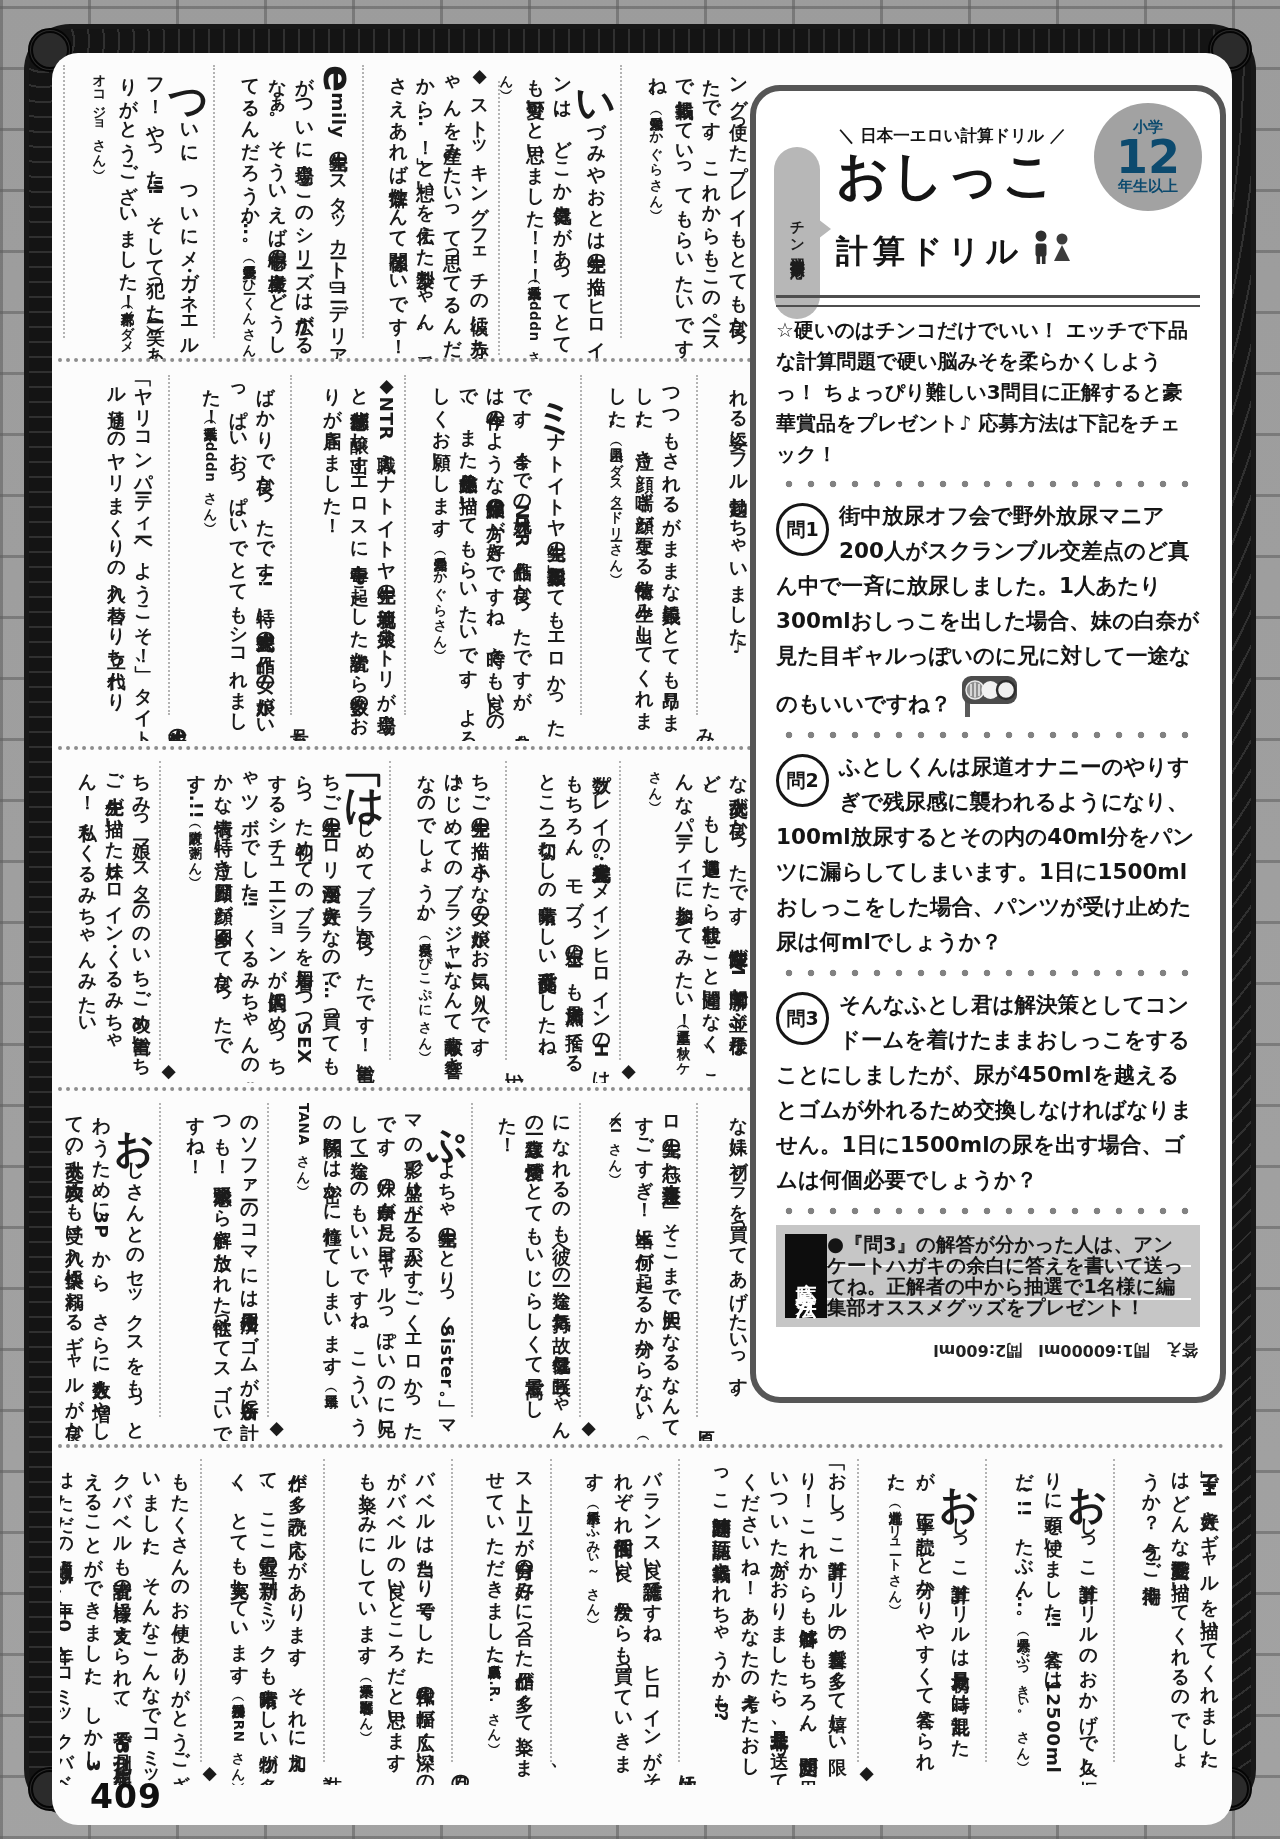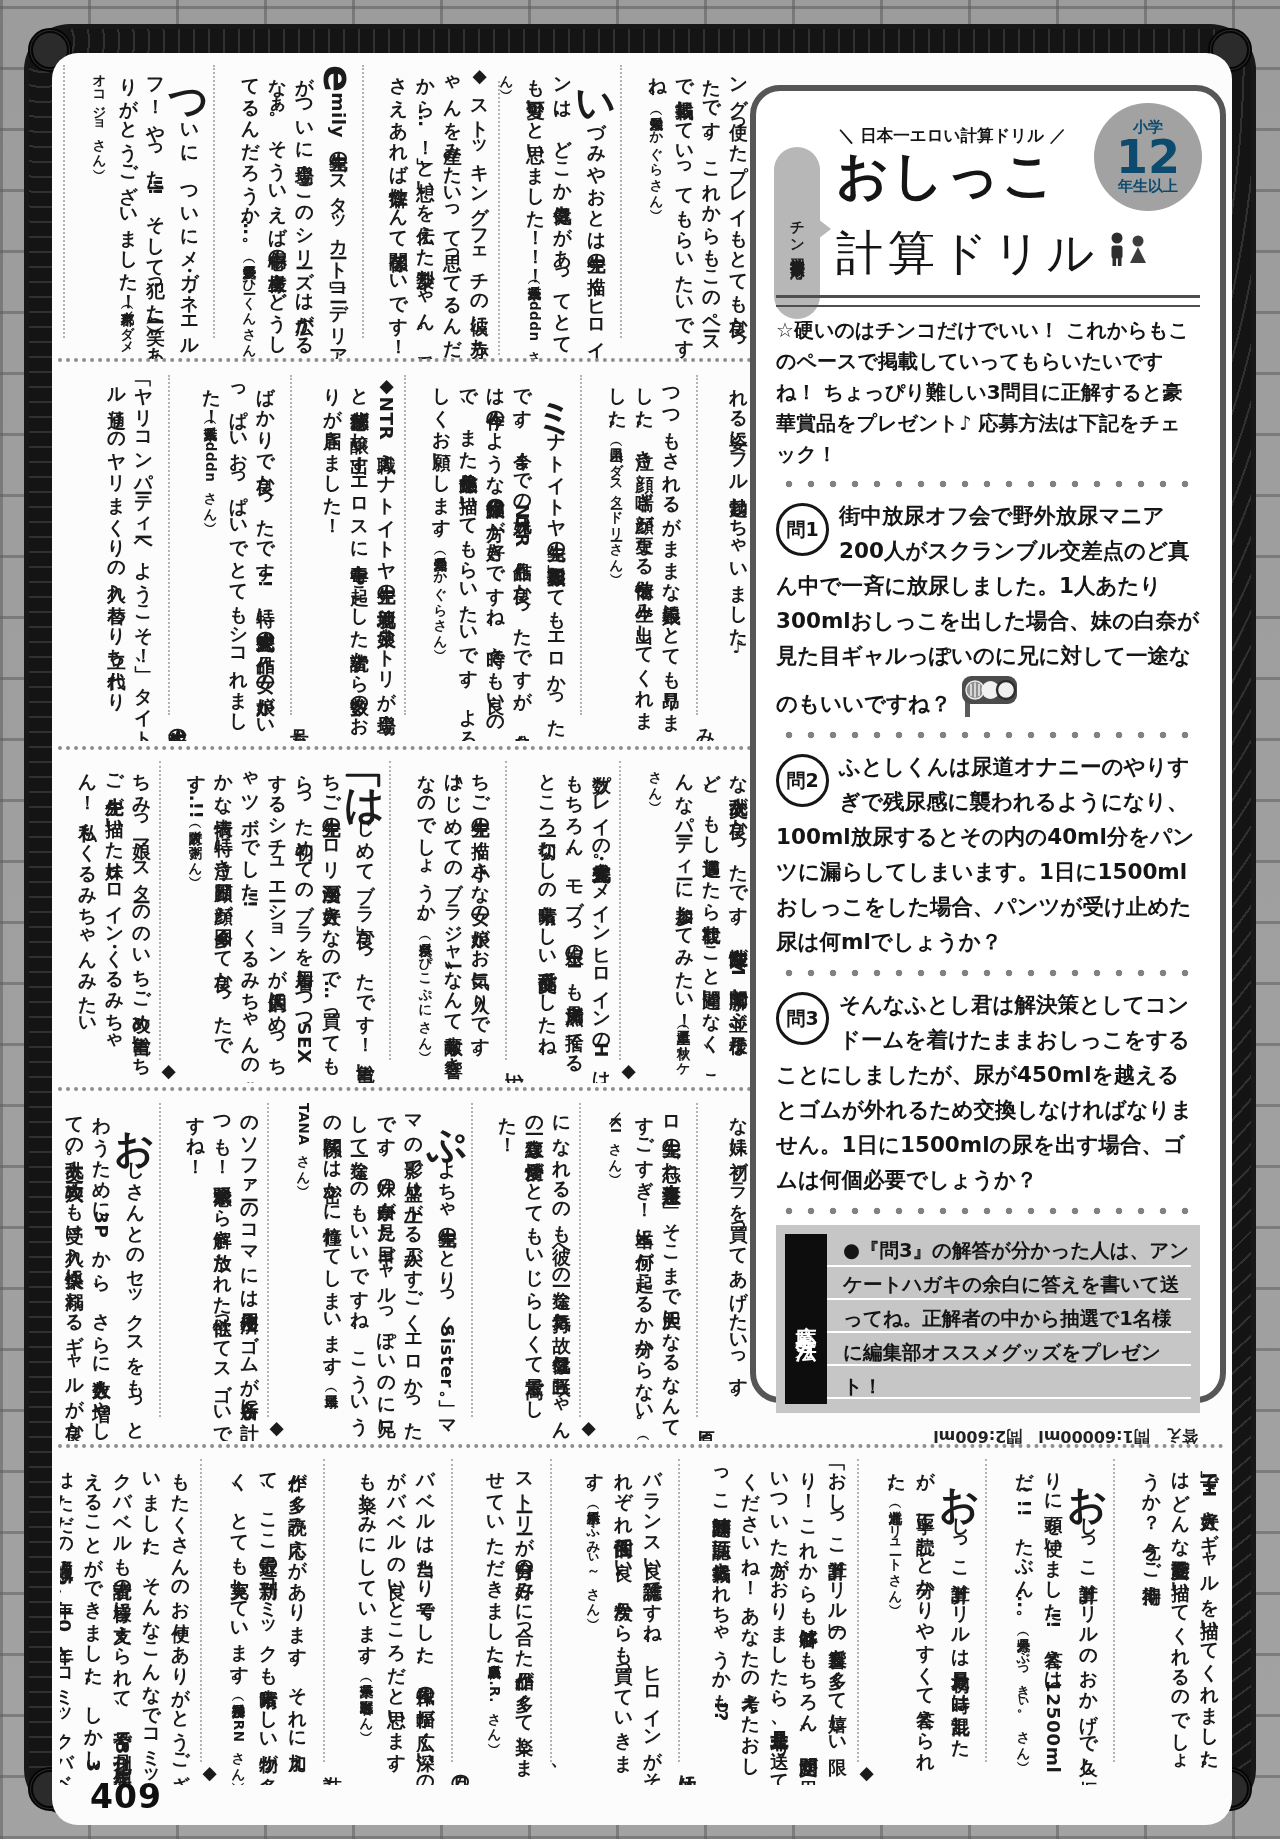--- a/index.html
+++ b/index.html
@@ -45,36 +45,36 @@
     position:absolute;left:698px;top:32px;width:476px;height:1318px;
     border:6px solid #565656;border-radius:30px;background:#fff;
     box-sizing:border-box;padding:12px 18px 10px;color:#151515;
   }
   .drillhead{position:relative;height:208px;}
   .bubble{position:absolute;left:0px;top:44px;width:46px;height:172px;background:#b7b7b7;border-radius:24px;
     writing-mode:vertical-rl;font-size:14.5px;font-weight:800;display:flex;align-items:center;justify-content:center;letter-spacing:1px;color:#1d1d1d;}
   .bubble::after{content:'';position:absolute;right:-11px;top:72px;border-style:solid;border-width:10px 0 10px 13px;border-color:transparent transparent transparent #b7b7b7;}
   .slogan{position:absolute;left:64px;top:22px;width:300px;text-align:left;font-size:16.5px;font-weight:800;}
   .t1{position:absolute;left:62px;top:46px;font-size:52px;font-weight:900;letter-spacing:2px;line-height:1;}
-  .t2{position:absolute;left:62px;top:126px;font-size:47px;font-weight:400;letter-spacing:5px;line-height:1;display:flex;align-items:center;gap:6px;}
+  .t2{position:absolute;left:62px;top:126px;font-size:32px;font-weight:700;letter-spacing:5px;line-height:1;display:flex;align-items:center;gap:6px;}
   .grade{position:absolute;right:0;top:0;width:108px;height:108px;border-radius:50%;background:#a2a2a2;
     display:flex;flex-direction:column;align-items:center;justify-content:center;color:#0c4a6e;}
   .grade .g1,.grade .g3{font-size:15px;font-weight:800;line-height:17px;}
   .grade .g2{font-size:46px;font-weight:700;line-height:42px;}
   .dblrule{position:absolute;left:2px;right:2px;top:192px;height:7px;border-top:3px solid #4e4e4e;border-bottom:2px solid #4e4e4e;}
   .intro{font-size:20px;font-weight:800;line-height:31px;margin:4px 2px 0;}
   .dotrow{height:10px;margin:9px 2px;background:radial-gradient(circle,#828282 3px,transparent 3.6px) 2px 50%/22px 10px repeat-x;}
   .q{font-size:21.5px;font-weight:700;line-height:35px;margin:0 2px;}
   .qnum{float:left;width:47px;height:47px;border:3.5px solid #161616;border-radius:50%;
     display:flex;align-items:center;justify-content:center;font-size:19px;font-weight:900;margin:5px 10px 2px 0;}
   .q svg{vertical-align:-8px;}
   .apply{display:flex;background:#c6c6c6;padding:9px;margin:2px 2px 0;}
   .applylabel{writing-mode:vertical-rl;background:#0d0d0d;color:#fff;font-size:21px;font-weight:800;
     letter-spacing:5px;padding:8px 7px;display:flex;align-items:center;justify-content:center;}
-  .applytext{flex:1;font-size:19.5px;font-weight:700;line-height:34px;padding-left:16px;
+  .applytext{flex:1;font-size:19.5px;font-weight:700;line-height:21px;padding-left:0;
     background:repeating-linear-gradient(to bottom, transparent 0 31px, #fff 31px 33px);}
   .ans{transform:rotate(180deg);font-size:16px;font-weight:700;margin-top:12px;padding:0 4px;color:#222;}
 </style>
 </head>
 <body>
 
 <div class="ring"></div>
 <div class="swirl sw-tl"></div>
 <div class="swirl sw-tr"></div>
 <div class="swirl sw-bl"></div>
@@ -113,21 +113,21 @@
         </span>
       </div>
       <div class="grade">
         <div class="g1">小学</div>
         <div class="g2">12</div>
         <div class="g3">年生以上</div>
       </div>
       <div class="dblrule"></div>
     </div>
 
-    <p class="intro">☆硬いのはチンコだけでいい！ これからもこのペースで掲載していってもらいたいですね！ ちょっぴり難しい3問目に正解すると豪華賞品をプレゼント♪ 応募方法は下記をチェック！</p>
+    <p class="intro">☆硬いのはチンコだけでいい！ エッチで下品な計算問題で硬い脳みそを柔らかくしようっ！ ちょっぴり難しい3問目に正解すると豪華賞品をプレゼント♪ 応募方法は下記をチェック！</p>
     <div class="dotrow"></div>
 
     <div class="q">
       <span class="qnum">問1</span>
       <span>街中放尿オフ会で野外放尿マニア200人がスクランブル交差点のど真ん中で一斉に放尿しました。1人あたり300mlおしっこを出した場合、妹の白奈が見た目ギャルっぽいのに兄に対して一途なのもいいですね？</span>
       <svg width="60" height="46" viewBox="0 0 60 46">
         <rect x="6" y="22" width="5" height="22" fill="#5a5a5a"></rect>
         <rect x="3" y="3" width="55" height="28" rx="9" fill="#4c4c4c"></rect>
         <circle cx="16" cy="17" r="9" fill="#8f8f8f" stroke="#e8e8e8" stroke-width="1.5"></circle>
         <path d="M12 11 v12 M16 9.5 v15 M20 11 v12" stroke="#e8e8e8" stroke-width="1.6"></path>

